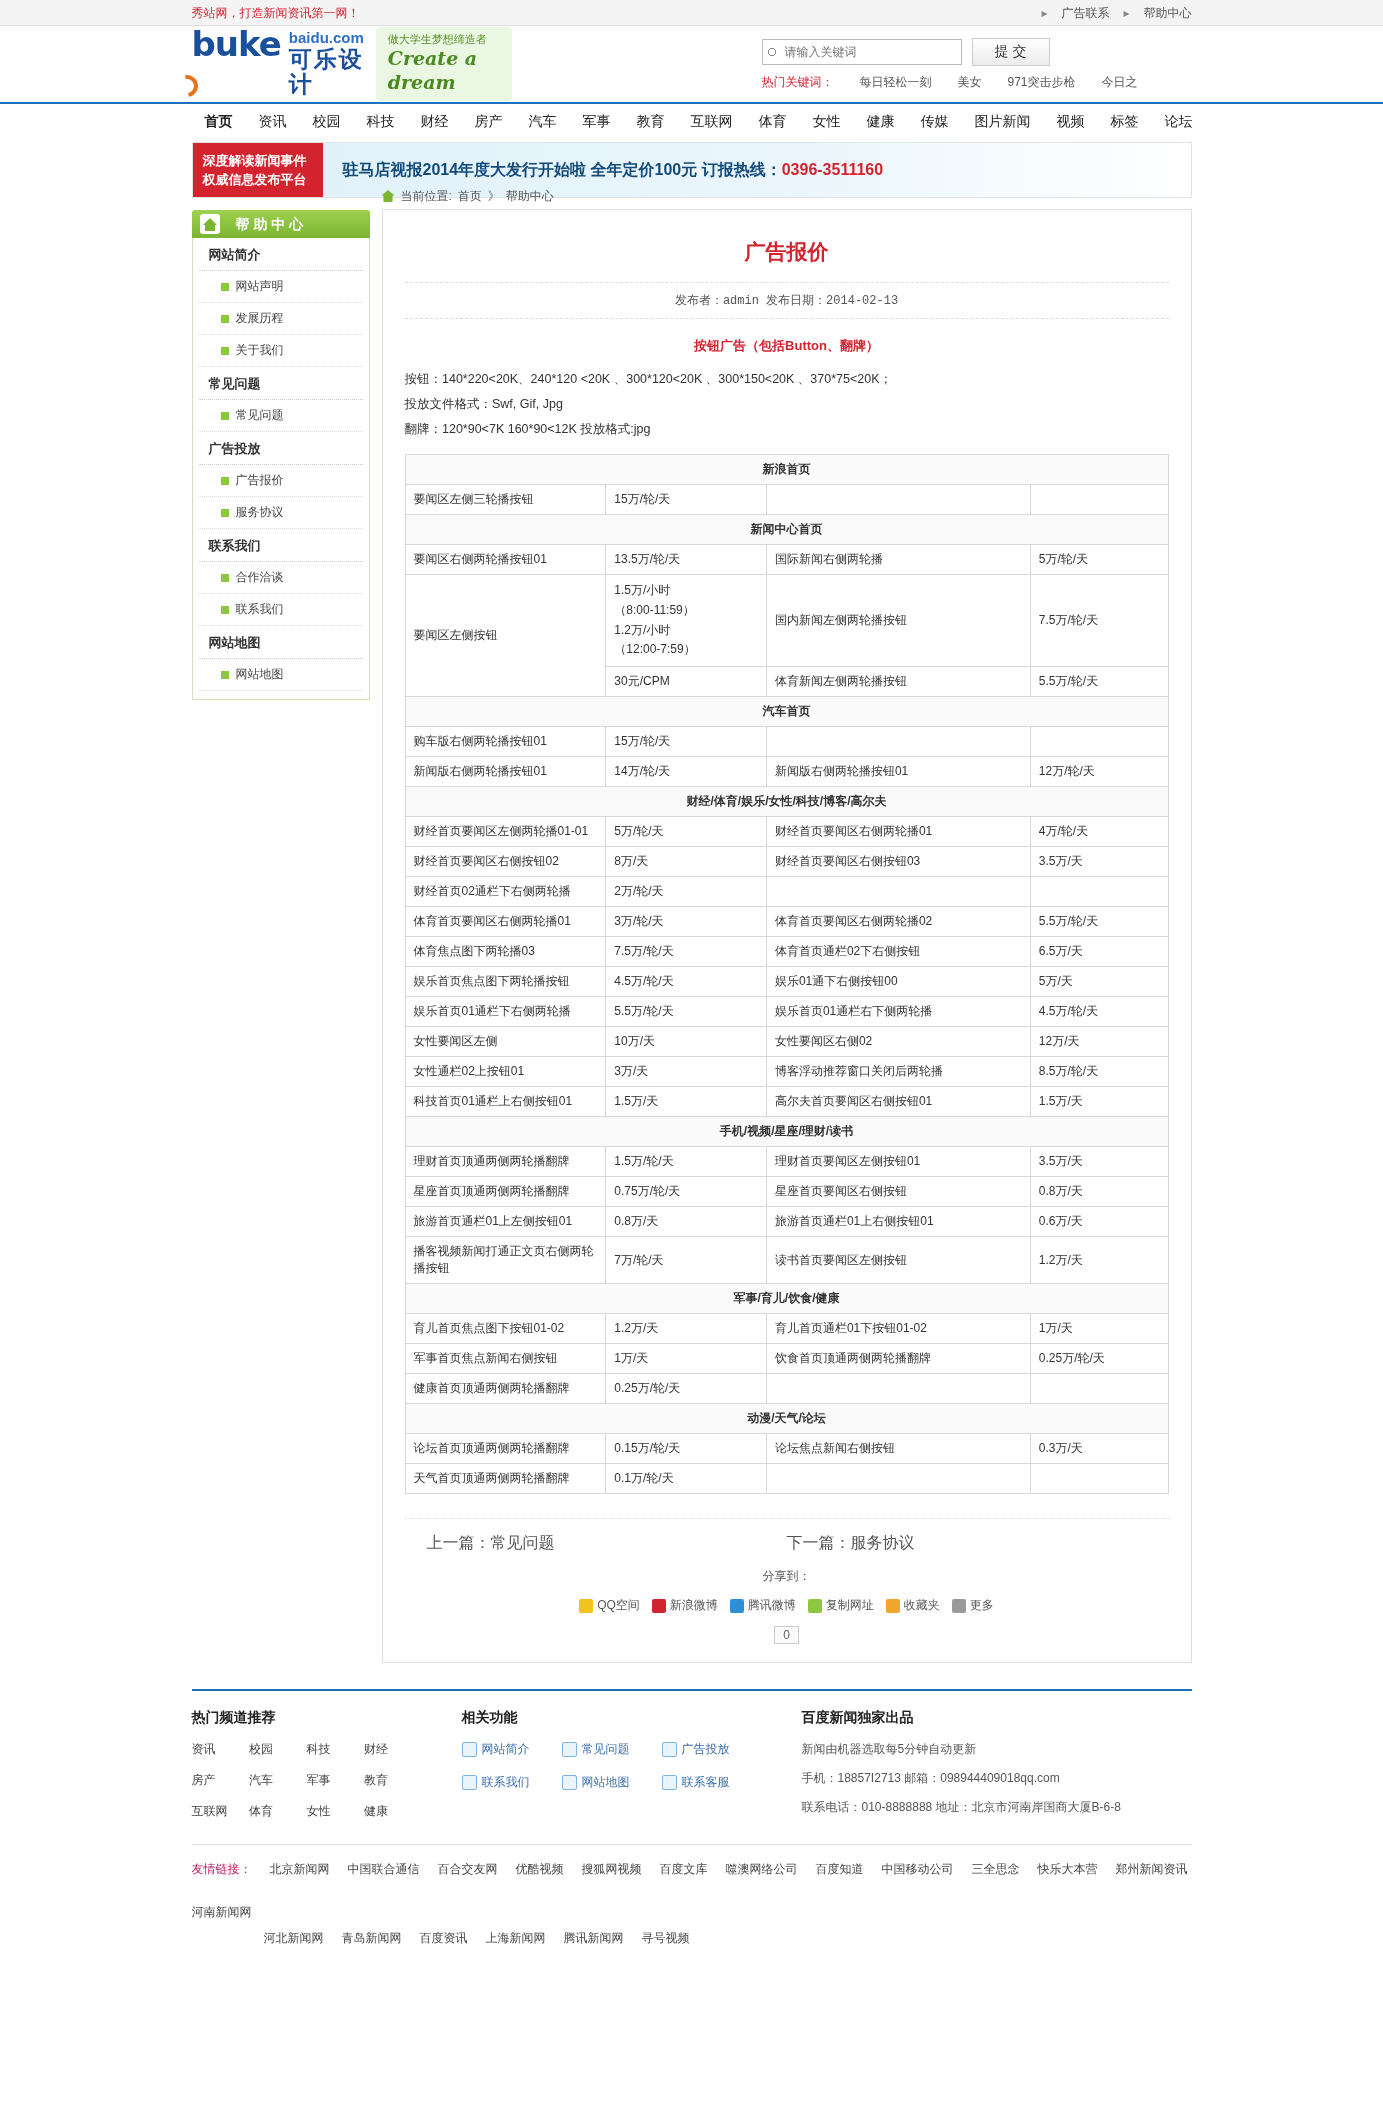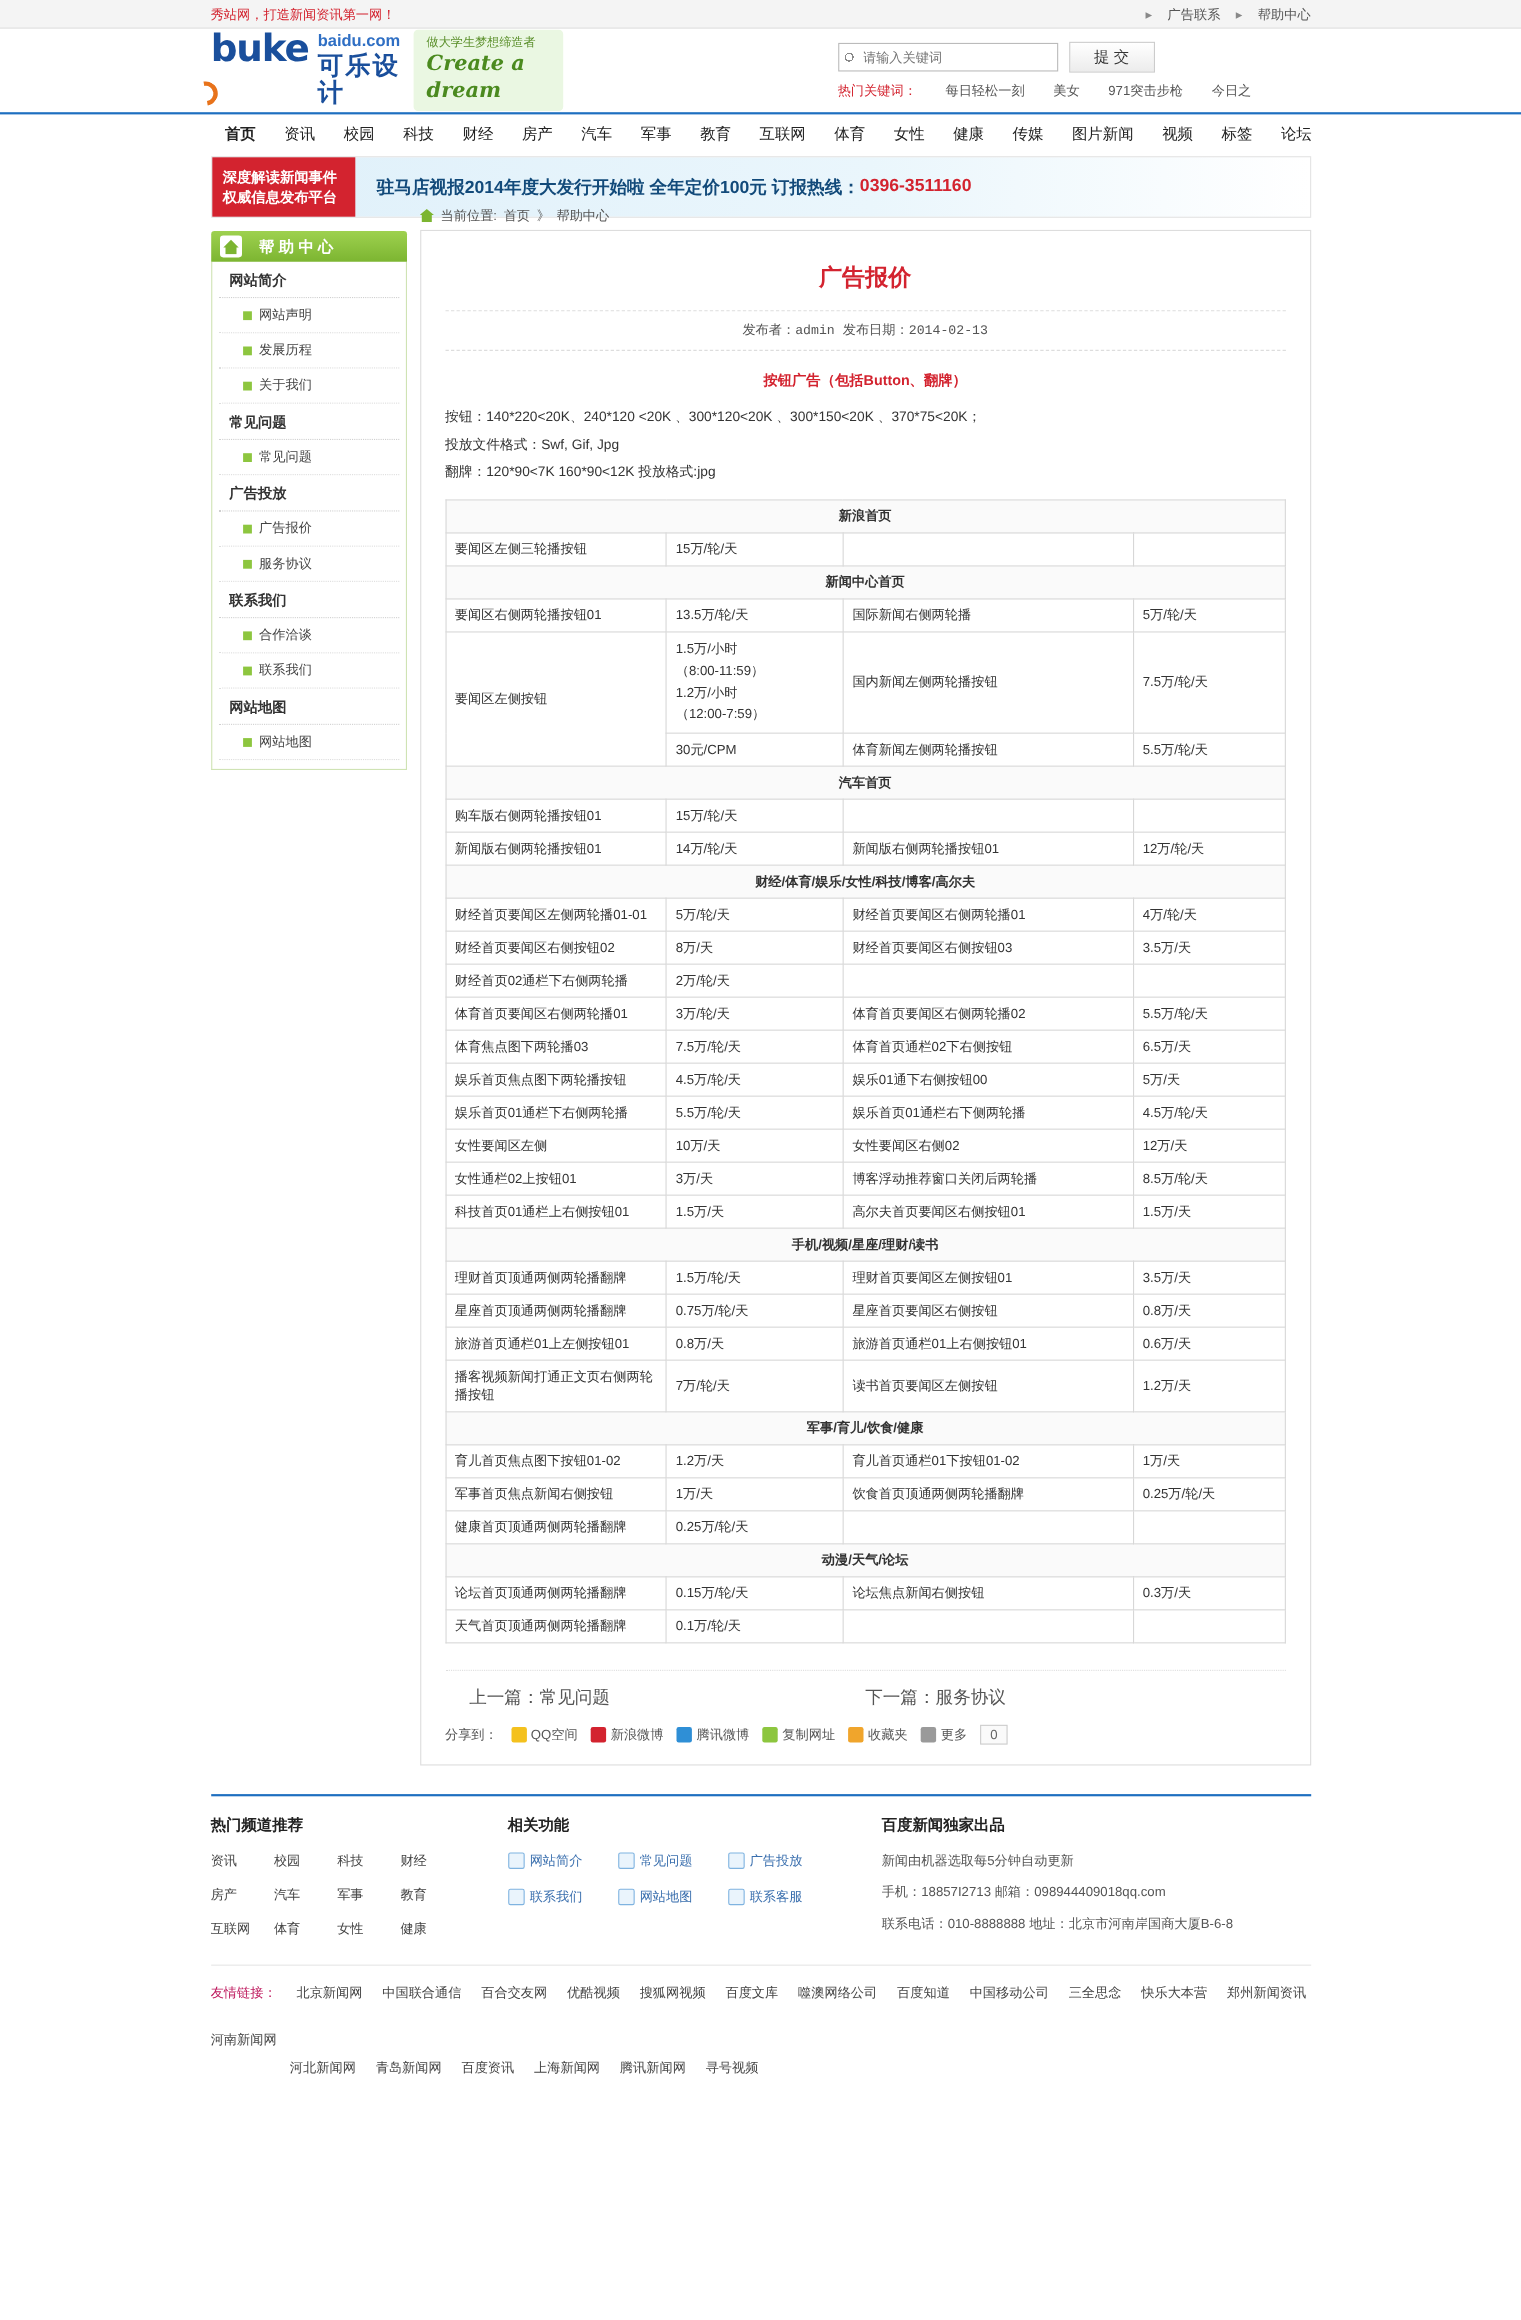--- a/index.html
+++ b/index.html
@@ -153,21 +153,21 @@
   table.price td.sec { text-align: center; font-weight: bold; background: #fafafa; }
   table.price td.label { width: 175px; }
   table.price td.val { width: 140px; }
   table.price td.label2 { width: 230px; }
   table.price td.val2 { width: 120px; }
   .multi { line-height: 1.65; }
 
   
   .pager { display: flex; padding: 14px 22px 8px; font-size: 16px; color: #555; border-top: 1px dotted #ddd; margin: 14px 22px 0; }
   .pager .p1 { width: 50%; }
-  .share { display: flex; align-items: center; gap: 12px; padding: 6px 22px 18px; font-size: 12px; color: #555; }
+  .share { display: flex; align-items: center; gap: 12px; padding: 6px 22px 18px; font-size: 12px; color: #555; flex-direction: column; }
   .share .item { display: flex; align-items: center; gap: 4px; color: #555; text-decoration: none; }
   .share .ic { width: 14px; height: 14px; border-radius: 2px; display: inline-block; }
   .ic-qq { background: #f4c11e; }
   .ic-sina { background: #d3232f; }
   .ic-tx { background: #2f8fd6; }
   .ic-copy { background: #8dc63f; }
   .ic-fav { background: #f0a52c; }
   .ic-more { background: #9a9a9a; }
   .share .count { border: 1px solid #ccc; padding: 1px 8px; background: #fafafa; color: #666; }
 

